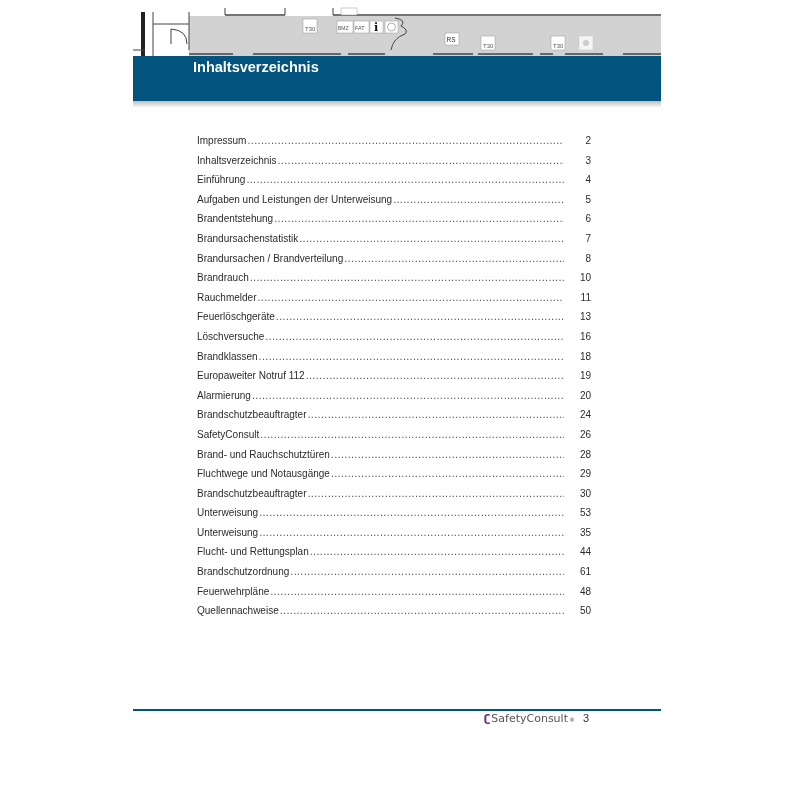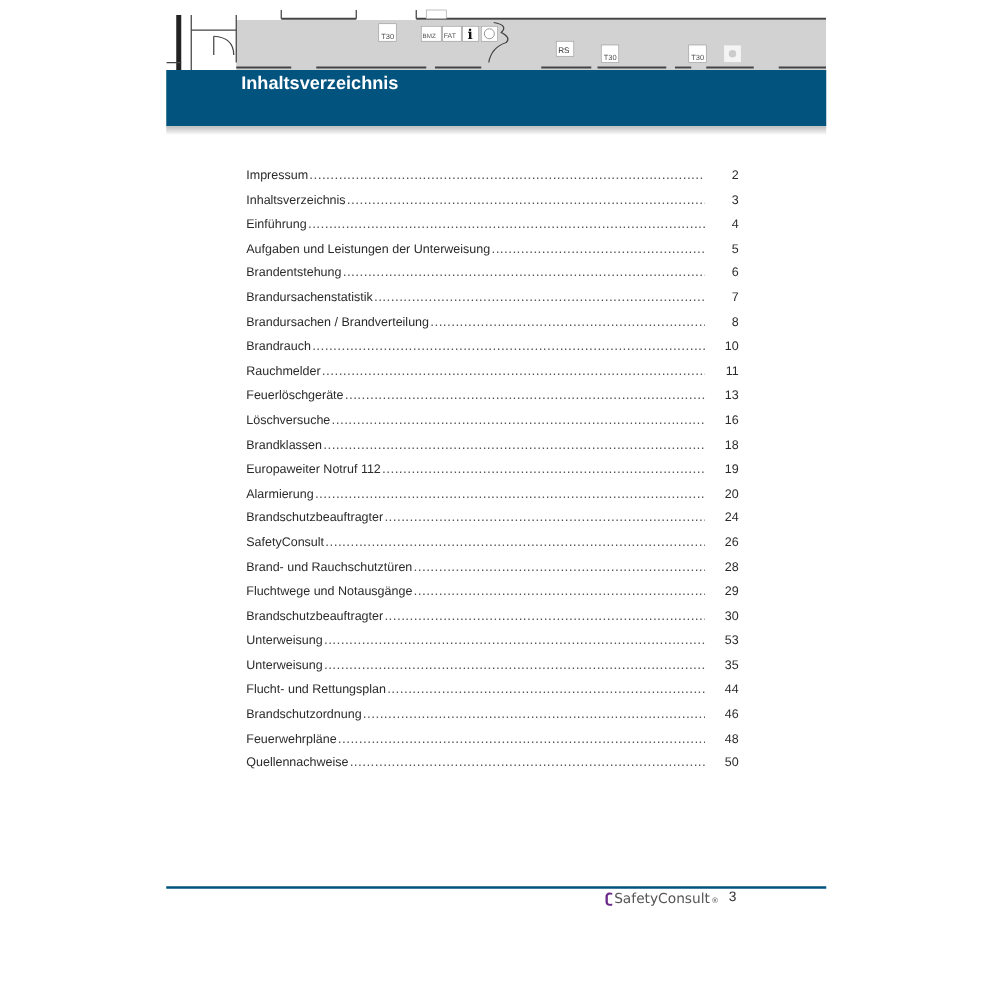--- a/index.html
+++ b/index.html
@@ -224,21 +224,21 @@
       <span class="toc-page">35</span>
     </div>
     <div class="toc-row">
       <span class="toc-title">Flucht- und Rettungsplan</span>
       <span class="toc-dots"></span>
       <span class="toc-page">44</span>
     </div>
     <div class="toc-row">
       <span class="toc-title">Brandschutzordnung</span>
       <span class="toc-dots"></span>
-      <span class="toc-page">46</span>
+      <span class="toc-page">61</span>
     </div>
     <div class="toc-row">
       <span class="toc-title">Feuerwehrpläne</span>
       <span class="toc-dots"></span>
       <span class="toc-page">48</span>
     </div>
     <div class="toc-row">
       <span class="toc-title">Quellennachweise</span>
       <span class="toc-dots"></span>
       <span class="toc-page">50</span>

